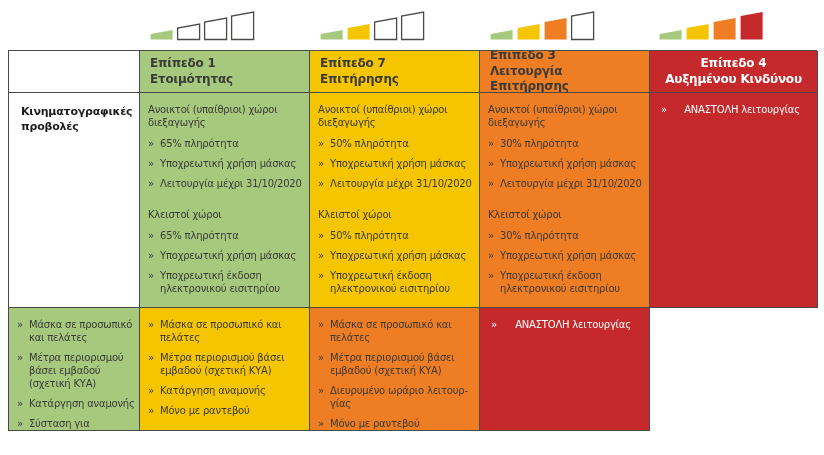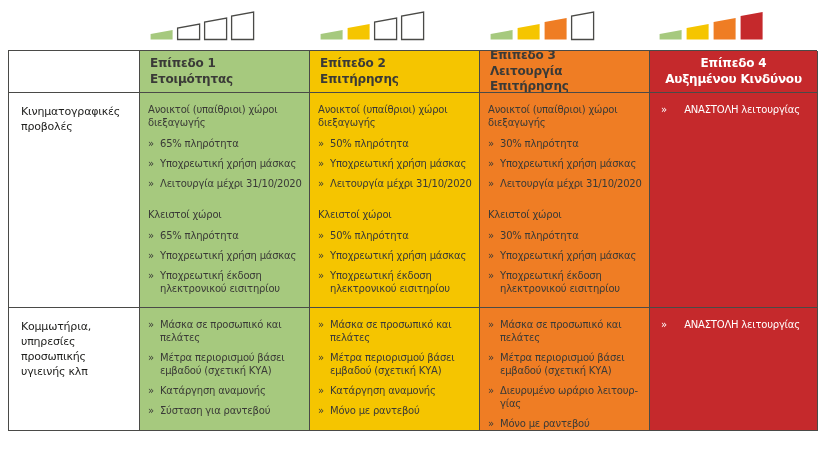--- a/index.html
+++ b/index.html
@@ -39,21 +39,21 @@
   .head {
     font-weight:bold; font-size:12px; line-height:1.3;
     color:var(--text);
     padding:6px 10px; display:flex; flex-direction:column; justify-content:center;
     letter-spacing:-0.2px;
   }
   .head.c-red { color:var(--textLight); }
 
   .label-cell {
     background:#ffffff; color:var(--textDark);
-    font-weight:normal; font-size:11px; line-height:1.35;
+    font-weight:bold; font-size:11px; line-height:1.35;
     padding:12px 10px 7px 12px; letter-spacing:-0.2px;
   }
 
   .body-cell {
     font-size:10px; line-height:1.3; color:var(--text);
     padding:10px 3px 6px 8px; letter-spacing:-0.2px;
   }
   .body-cell.c-red { color:var(--textLight); }
 
   .group-heading { margin-bottom:8px; padding-right:2px; hyphens:manual; }
@@ -102,21 +102,21 @@
     </div>
 
   <div class="table">
 
     <div class="cell" style="background:#ffffff;"></div>
     <div class="cell head c-green">
       <div>Επίπεδο 1</div>
       <div>Ετοιμότητας</div>
     </div>
     <div class="cell head c-yellow">
-      <div>Επίπεδο 2</div>
+      <div>Επίπεδο 7</div>
       <div>Επιτήρησης</div>
     </div>
     <div class="cell head c-orange">
       <div>Επίπεδο 3</div>
       <div>Λειτουργία Επιτήρησης</div>
     </div>
     <div class="cell head c-red">
       <div>Επίπεδο 4</div>
       <div>Αυξημένου Κινδύνου</div>
     </div>
@@ -224,21 +224,20 @@
 
     <div class="cell body-cell c-red">
       <div>
           <div class="b-item">
             <span class="b-mark">»</span>
             <span class="b-text">ΑΝΑΣΤΟΛΗ λειτουργίας</span>
           </div>
         </div>
     </div>
 
-    <div class="cell label-cell">Κομμωτήρια, υπηρεσίες προσωπικής υγιεινής κλπ</div>
 
     <div class="cell body-cell c-green">
       <div>
           <div class="b-item">
             <span class="b-mark">»</span>
             <span class="b-text">Μάσκα σε προσωπικό και πελάτες</span>
           </div>
           <div class="b-item">
             <span class="b-mark">»</span>
             <span class="b-text">Μέτρα περιορισμού βάσει εμβαδού (σχετική ΚΥΑ)</span>

